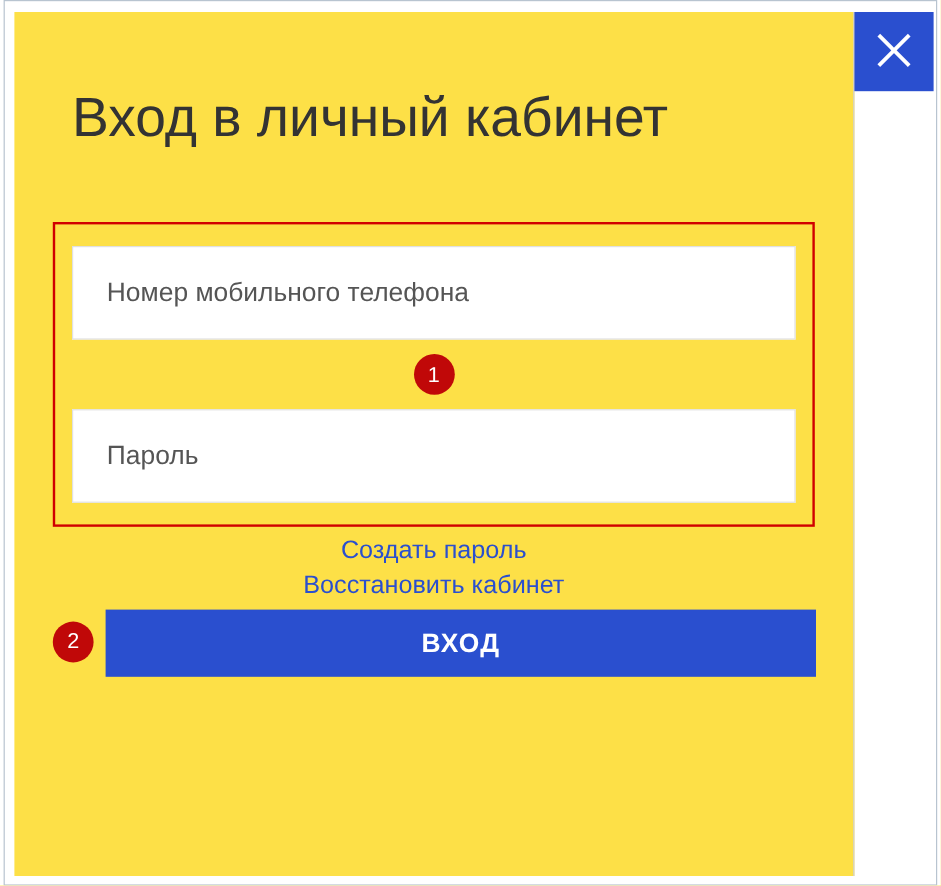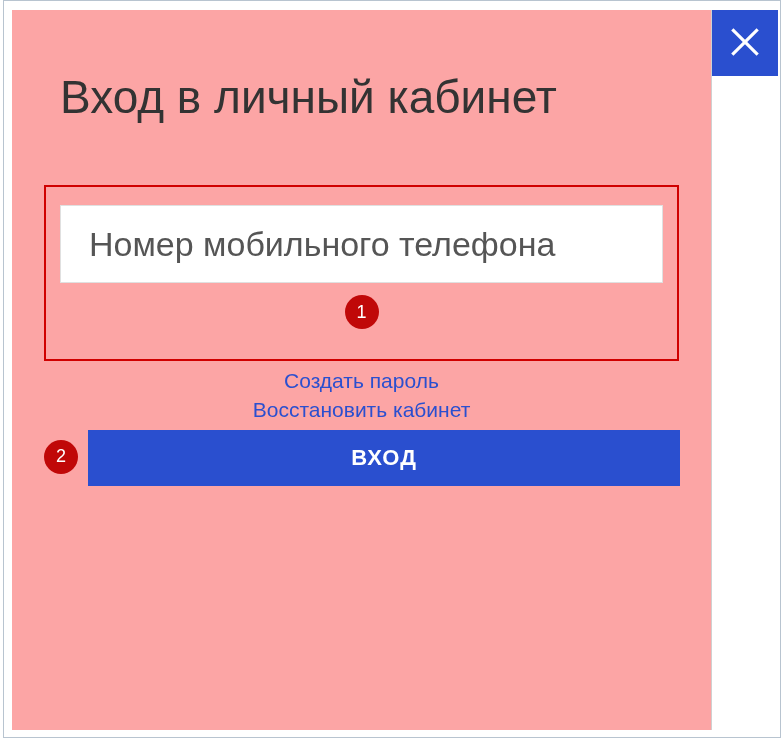--- a/index.html
+++ b/index.html
@@ -22,21 +22,21 @@
       right: 3px;
       bottom: 0;
       border: 1px solid #b8c4d0;
     }
     .modal {
       position: absolute;
       top: 10px;
       left: 12px;
       width: 700px;
       height: 720px;
-      background: #fca5a5;
+      background: #fde047;
       border-right: 1px solid #d0d0d0;
     }
     .modal-title {
       font-size: 46px;
       font-weight: 400;
       color: #333;
       line-height: 1.2;
       padding: 60px 48px 10px 48px;
     }
     .form-area {
@@ -46,21 +46,21 @@
     .highlight-box {
       border: 2px solid #d00000;
       padding: 18px 14px 18px 14px;
       position: relative;
     }
     .input-field {
       width: 100%;
       height: 78px;
       border: 1px solid #e0e0e0;
       background: #fff;
-      font-size: 34px;
+      font-size: 22px;
       color: #555;
       padding: 0 28px;
       outline: none;
     }
     .input-field::placeholder {
       color: #555;
     }
     .input-gap {
       height: 58px;
       position: relative;
@@ -144,20 +144,21 @@
 <div class="modal">
   <h1 class="modal-title">Вход в личный кабинет</h1>
 
   <div class="form-area">
 
     <div class="highlight-box">
       <input class="input-field" type="text" placeholder="Номер мобильного телефона" style="">
       <div class="input-gap">
         <div class="annotation-badge badge-1">1</div>
       </div>
+      <input class="input-field" type="password" placeholder="Пароль" style="">
     </div>
 
     <div class="links-row">
       <a class="link">Создать пароль</a>
       <a class="link">Восстановить кабинет</a>
     </div>
 
     <div class="login-row">
       <div class="annotation-badge badge-2">2</div>
       <button class="login-button">ВХОД</button>

